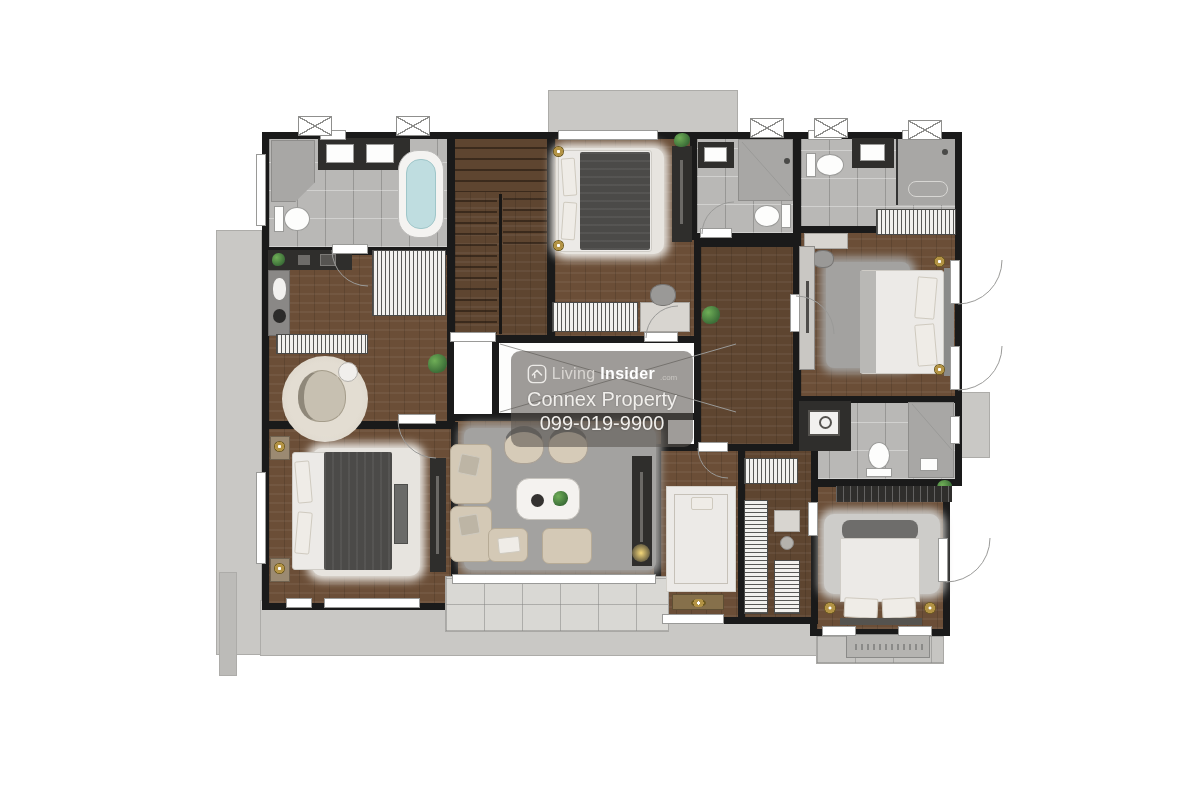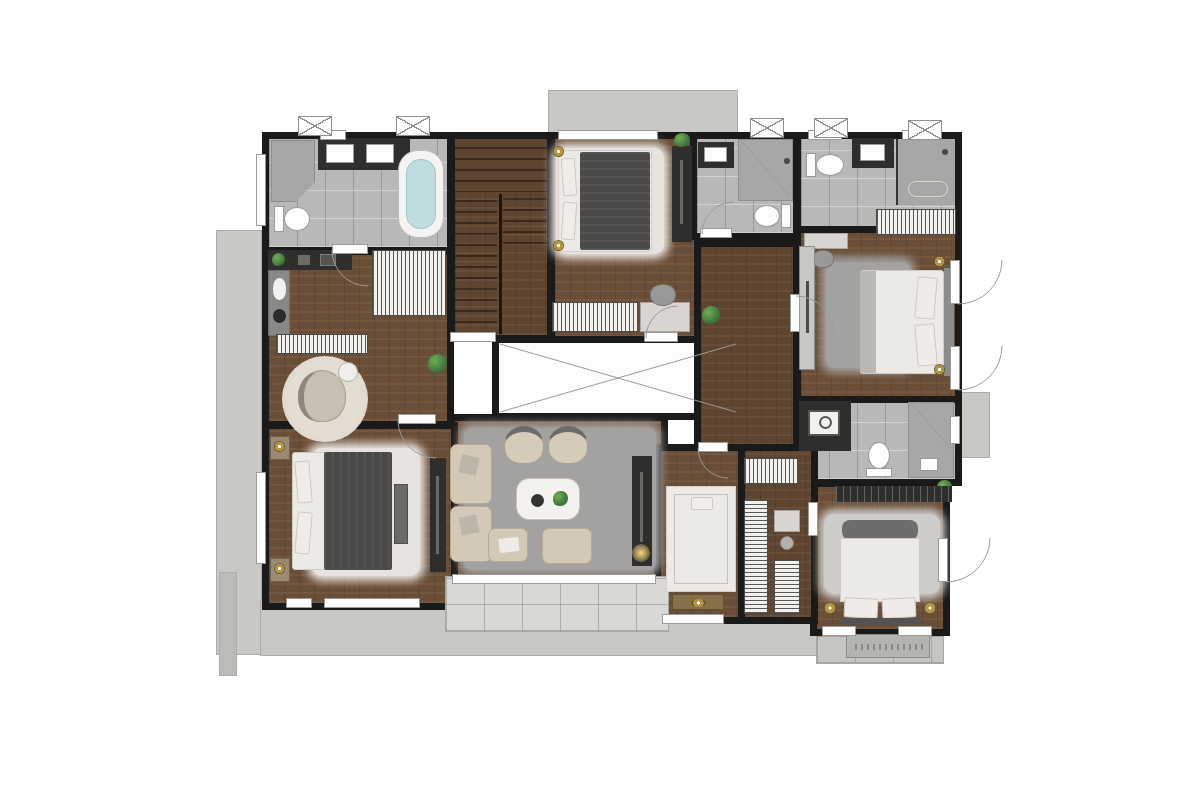--- a/index.html
+++ b/index.html
@@ -285,14 +285,27 @@
       <path d="M646 338 A32 32 0 0 1 678 306"></path>
       <path d="M332 250 A36 36 0 0 0 368 286"></path>
       <path d="M398 420 A38 38 0 0 0 436 458"></path>
       <path d="M698 448 A30 30 0 0 0 728 478"></path>
       <path d="M796 296 A38 38 0 0 1 834 334"></path>
       <path d="M742 142 L790 196"></path>
       <path d="M912 404 L952 450"></path>
     </g>
   </svg>
 
+  <div id="wm">
+    <div class="brandrow">
+      <svg width="20" height="20" viewBox="0 0 22 22">
+        <rect x="1.5" y="1.5" width="19" height="19" rx="5" fill="none" stroke="#eceae7" stroke-width="1.6"></rect>
+        <path d="M6 12 L11 7 L16 12 M8.5 15 L8.5 11.5" fill="none" stroke="#eceae7" stroke-width="1.6" stroke-linecap="round" stroke-linejoin="round"></path>
+      </svg>
+      <span class="b1">Living</span>
+        <span class="b2">Insider</span>
+        <span class="b3">.com</span>
+    </div>
+    <div class="l2">Connex Property</div>
+    <div class="l3">099-019-9900</div>
+  </div>
 
 </div>
 
 </body></html>

